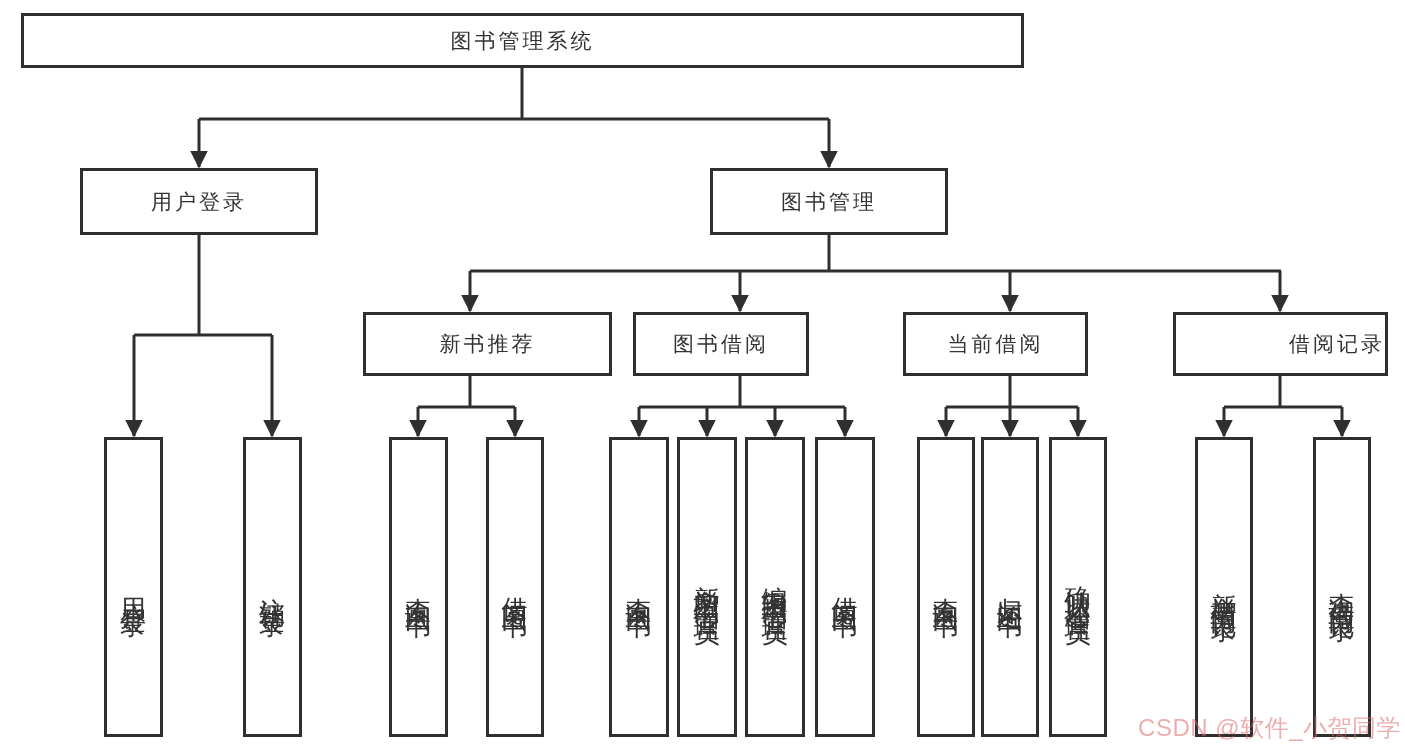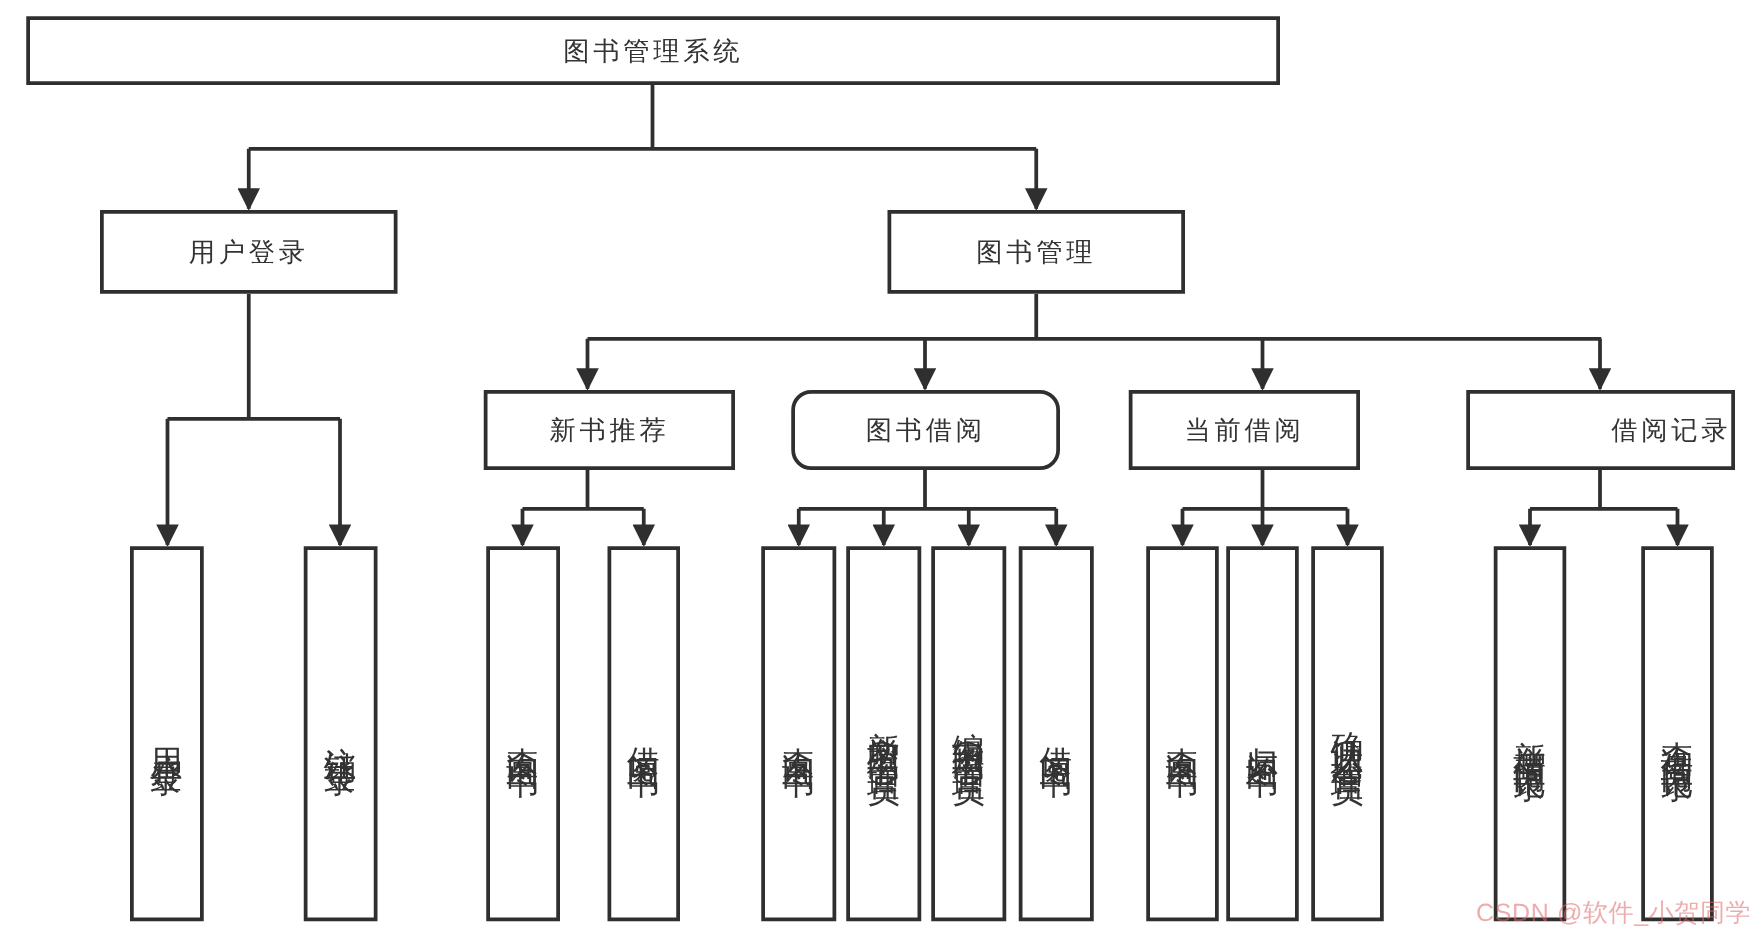--- a/index.html
+++ b/index.html
@@ -51,21 +51,21 @@
     text-orientation: mixed;
     font-size: 26px;
     letter-spacing: 5px;
     line-height: 1;
     white-space: nowrap;
   }
   #watermark {
     position: absolute;
     right: 4px;
     bottom: 3px;
-    font-size: 20px;
+    font-size: 24px;
     color: var(--watermark-color, rgba(220,100,100,0.55));
     z-index: 3;
     letter-spacing: 0.5px;
     white-space: nowrap;
     margin-top: 28px;
   }
 </style>
 </head>
 <body>
 
@@ -112,24 +112,24 @@
     <span>图书管理系统</span>
   </div>
 
   <div class="box" style="left:80px; top:168px; width:238px; height:67px;">
     <span>用户登录</span>
   </div>
   <div class="box" style="left:710px; top:168px; width:238px; height:67px;font-family:Liberation Mono, monospace;">
     <span>图书管理</span>
   </div>
 
-  <div class="box" style="left:363px; top:312px; width:201px; height:64px;margin-left:24px;">
+  <div class="box" style="left:363px; top:312px; width:249px; height:64px;">
     <span>新书推荐</span>
   </div>
-  <div class="box" style="left:633px; top:312px; width:215px; height:64px;border-radius:16px;">
+  <div class="box" style="left:633px; top:312px; width:176px; height:64px;">
     <span>图书借阅</span>
   </div>
   <div class="box" style="left:903px; top:312px; width:185px; height:64px;">
     <span>当前借阅</span>
   </div>
   <div class="box" style="left:1173px; top:312px; width:215px; height:64px;justify-content:flex-end;">
     <span>借阅记录</span>
   </div>
 
   <div class="vbox" style="left:104px; top:437px; width:59px; height:300px;">

